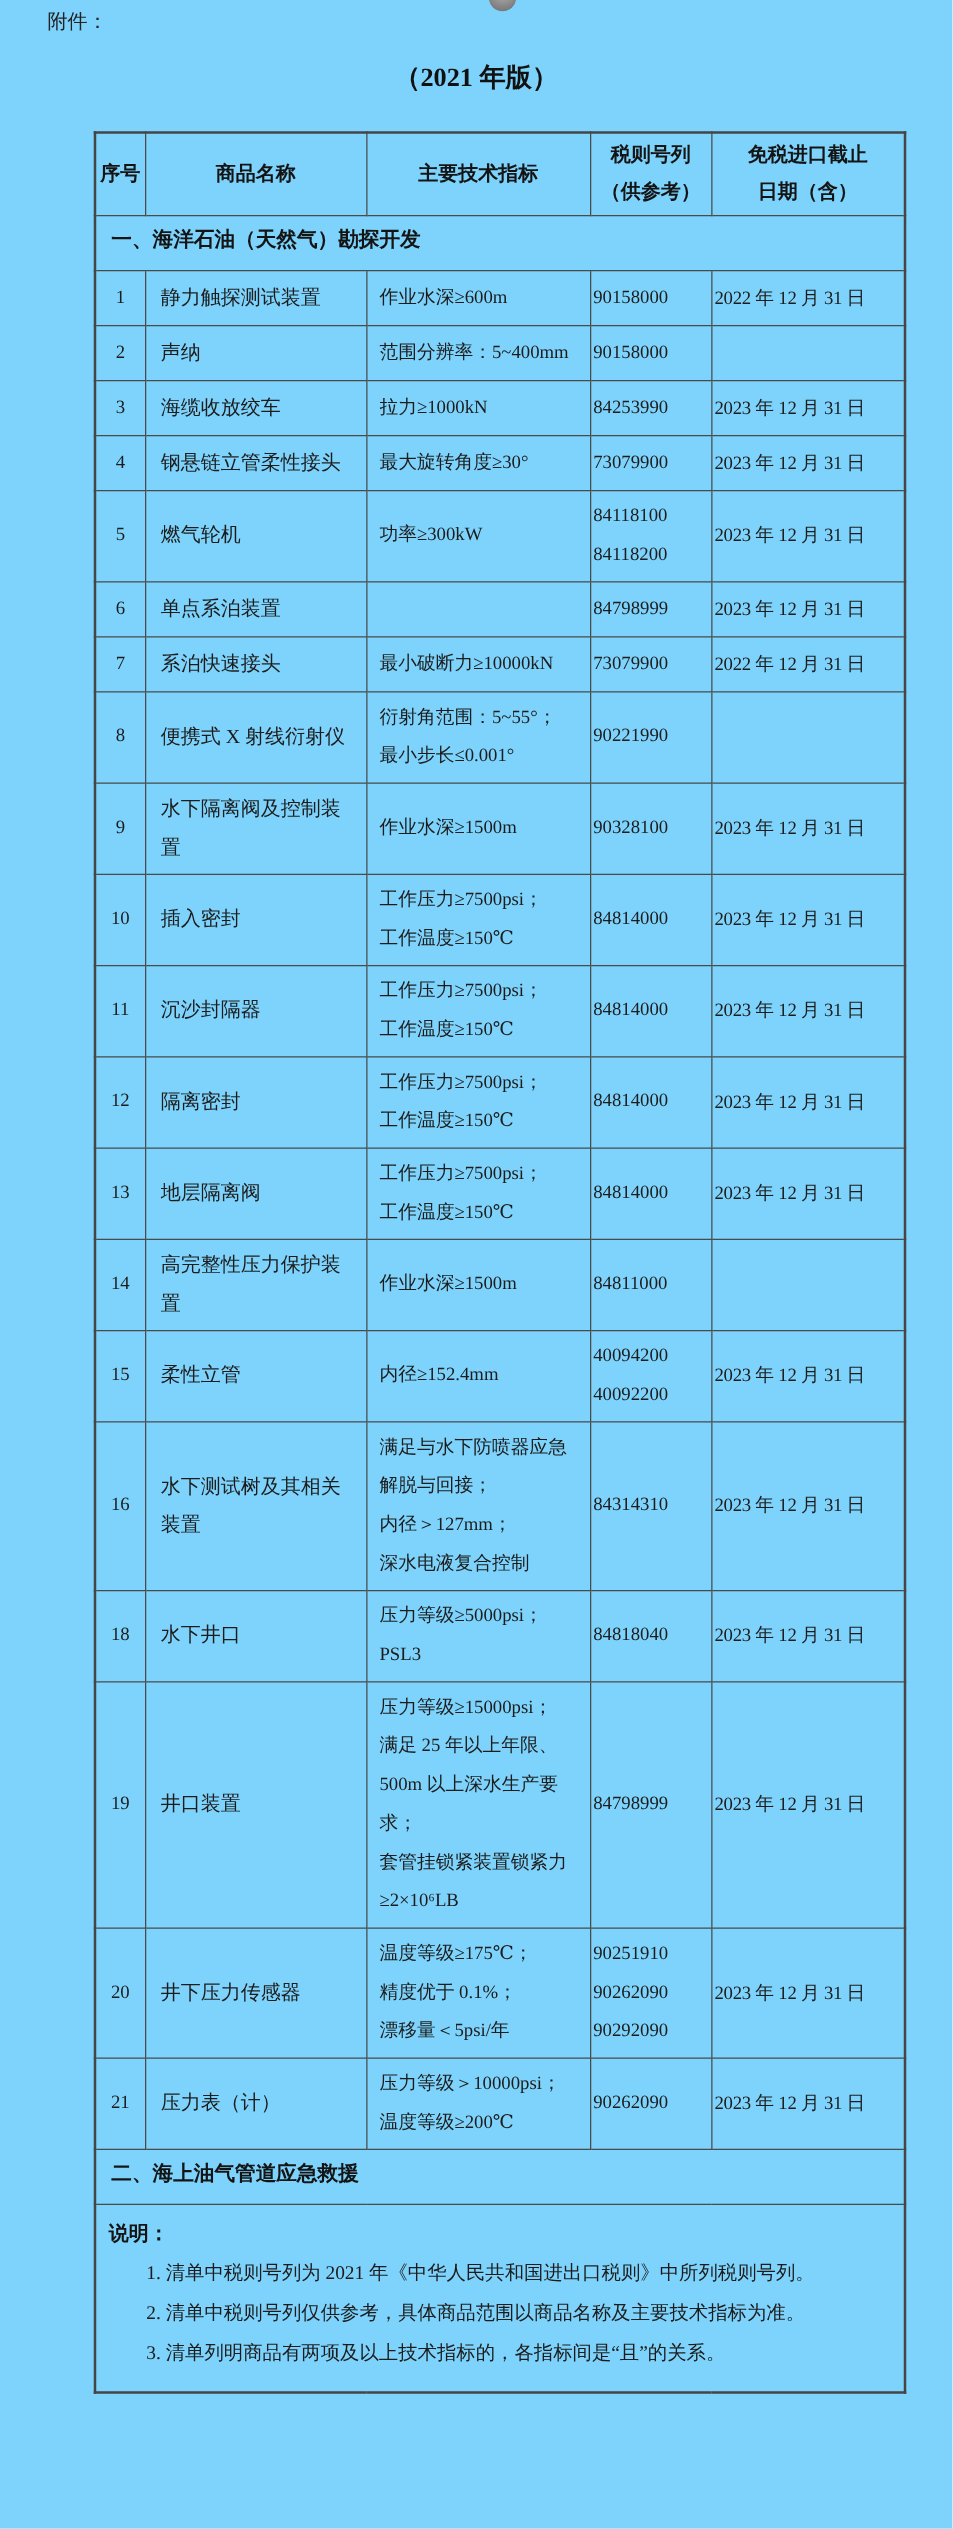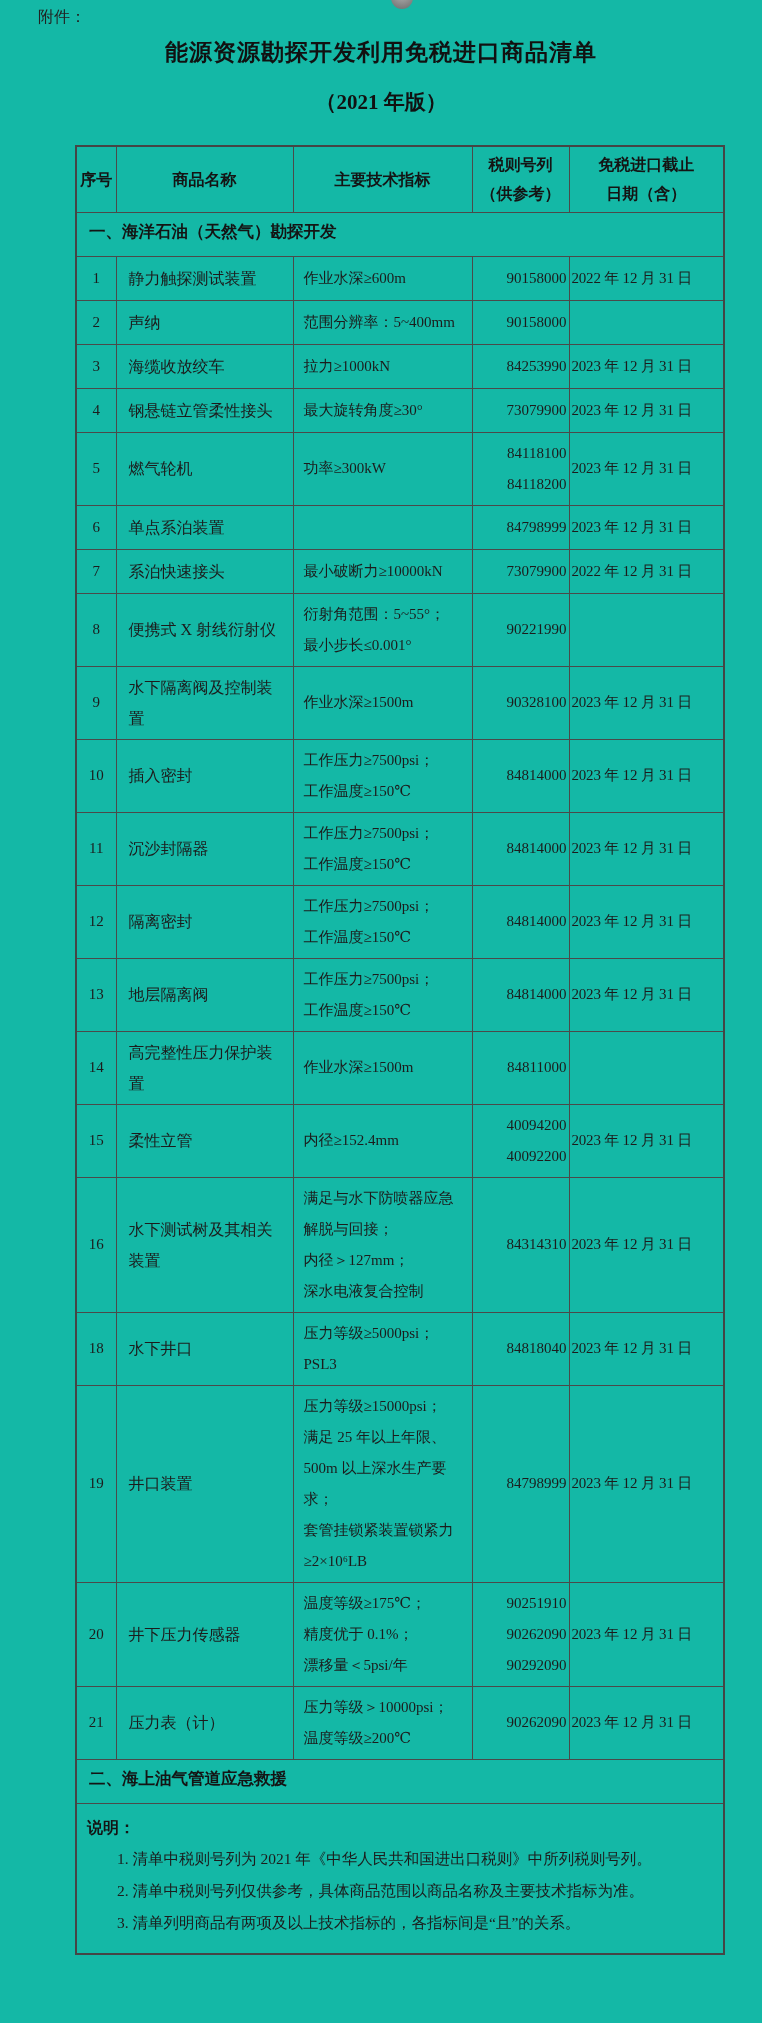--- a/index.html
+++ b/index.html
@@ -1,20 +1,20 @@
 <!DOCTYPE html>
 <html><head>
 <meta charset="utf-8">
 <style>
   html, body { margin:0; padding:0; background:#ffffff; }
   .page {
     position: relative;
     width: 762px;
     height: 2023px;
-    background: #14b8a6;
+    background: #7dd3fc;
     overflow: hidden;
     font-family: "Liberation Serif", "DejaVu Serif", serif;
     color: #1c1c1c;
   }
   .knob {
     position: absolute;
     left: 391px;
     top: -13px;
     width: 22px;
     height: 22px;
@@ -64,21 +64,21 @@
     font-weight: bold;
     font-size: 16px;
     color: #141414;
   }
   th .hline { line-height: 29px; }
   td { height: 44px; padding: 5px 8px; font-size: 15px; }
   td.cell-no { text-align: center; font-size: 15px; }
   td.cell-name { padding: 5px 10px 5px 12px; font-size: 16px; line-height: 31px; margin-top: 28px; }
   td.cell-specs { padding: 5px 6px 5px 10px; }
   td.cell-specs .spec-line { line-height: 31px; font-size: 15px; }
-  td.cell-codes { text-align: right; padding: 5px 2px; }
+  td.cell-codes { text-align: left; padding: 5px 2px; }
   td.cell-codes .tariff-code { line-height: 31px; font-size: 15px; }
   td.cell-deadline { padding: 5px 2px; font-size: 15px; white-space: nowrap; letter-spacing: -0.2px; }
   tr.section-row td {
     font-family: "Liberation Sans", sans-serif;
     font-weight: bold;
     font-size: 16.5px;
     padding: 7px 8px 11px 12px;
     color: #141414;
   }
   tr.notes-row td { padding: 8px 12px 14px 10px; height: auto; }
@@ -95,21 +95,20 @@
     padding-left: 56px;
     text-indent: -26px;
   }
 </style>
 </head>
 <body>
 
 <div class="page">
   <div class="knob"></div>
   <div class="attachment">附件：</div>
-  <h1 class="title">能源资源勘探开发利用免税进口商品清单</h1>
   <div class="subtitle">（2021 年版）</div>
 
   <table class="goods">
     <colgroup>
       <col style="width:40px">
       <col style="width:177px">
       <col style="width:179px">
       <col style="width:97px">
       <col style="width:155px">
     </colgroup>

